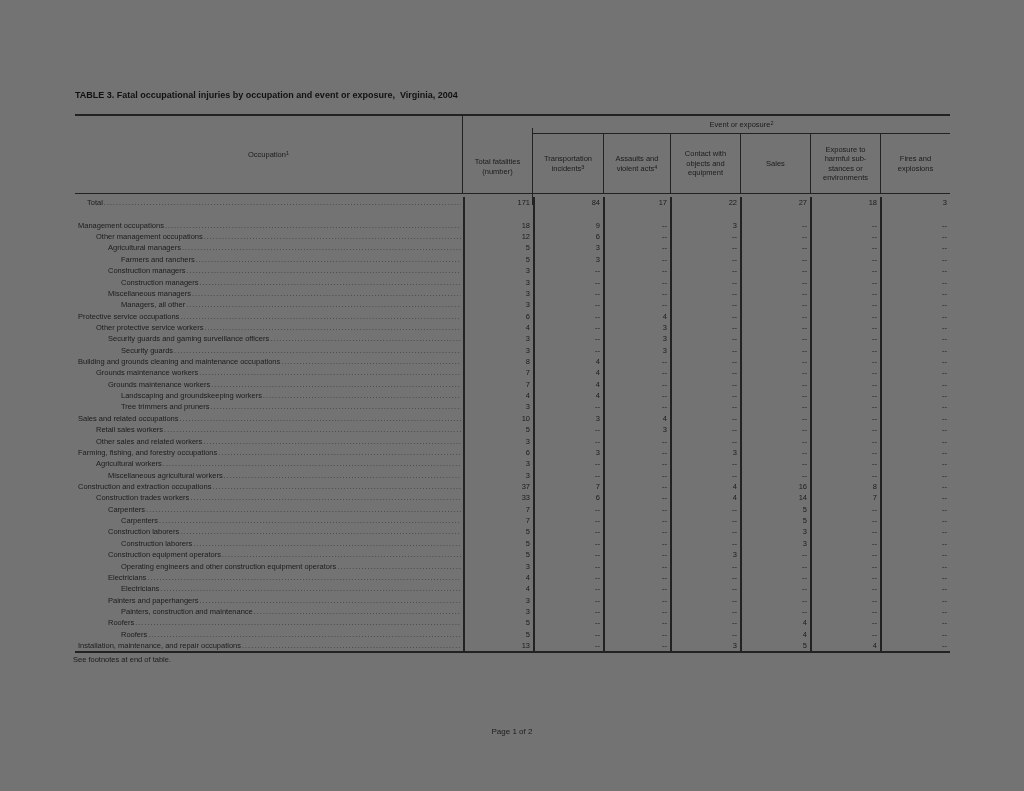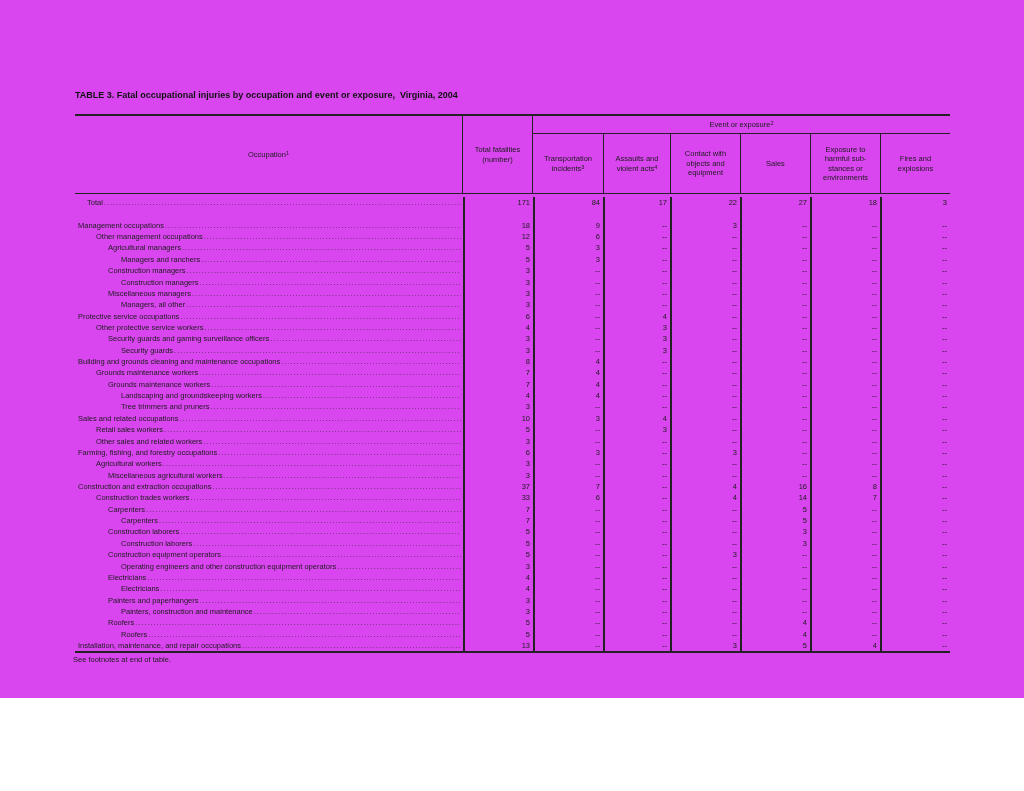--- a/index.html
+++ b/index.html
@@ -1,25 +1,25 @@
 <!DOCTYPE html>
 <html><head>
 <meta charset="utf-8">
 <style>
   html,body{margin:0;padding:0;background:#fff;}
-  .page{position:relative;width:1024px;height:698px;background:#d946ef;overflow:hidden;
+  .page{position:relative;width:1024px;height:791px;background:#737373;overflow:hidden;
         font-family:"Liberation Sans",sans-serif;color:#1c1c1c;}
   .title{position:absolute;left:75px;top:90px;font-size:9px;font-weight:bold;
          white-space:pre-wrap;color:#111;}
   .tbl{position:absolute;left:75px;top:114px;width:875px;}
   .hdr{position:relative;height:77px;border-top:2px solid #222;border-bottom:1px solid #222;}
   .hcell{position:absolute;display:flex;align-items:center;justify-content:center;
          text-align:center;font-size:7.5px;line-height:9.5px;box-sizing:border-box;}
   .occ-h{left:0;top:0;width:388px;height:77px;border-right:1px solid #222;}
-  .tot-h{left:388px;top:0;width:70px;height:77px;border-right:1px solid #222;padding:0 3px;}
+  .tot-h{left:388px;top:12px;width:70px;height:77px;border-right:1px solid #222;padding:0 3px;}
   .evt-group{left:458px;top:0;width:417px;height:18px;border-bottom:1px solid #222;}
   .evt-cols{position:absolute;left:458px;top:18px;width:417px;height:59px;display:flex;}
   .evt-cell{box-sizing:border-box;display:flex;align-items:center;justify-content:center;
             text-align:center;padding:0 3px;font-size:7.5px;line-height:9.5px;}
   .evt-cell + .evt-cell{border-left:1px solid #222;}
   .tbody{border-bottom:2px solid #222;padding-top:3px;}
   .row{display:grid;grid-template-columns:388px 70px 70px 67px 70px 70px 70px 70px;
        height:11.37px;font-size:7.5px;line-height:11.37px;}
   .occ-cell{display:flex;align-items:baseline;overflow:hidden;}
   .occ-lbl{white-space:nowrap;}
@@ -132,21 +132,21 @@
           <div class="val">5</div>
           <div class="val">3</div>
           <div class="val">--</div>
           <div class="val">--</div>
           <div class="val">--</div>
           <div class="val">--</div>
           <div class="val">--</div>
         </div>
         <div class="row">
           <div class="occ-cell">
-            <span class="occ-lbl" style="padding-left: 46px;">Managers and ranchers</span>
+            <span class="occ-lbl" style="padding-left: 46px;">Farmers and ranchers</span>
             <span class="dots">............................................................................................................................................................................................................................................................................................................</span>
           </div>
           <div class="val">5</div>
           <div class="val">3</div>
           <div class="val">--</div>
           <div class="val">--</div>
           <div class="val">--</div>
           <div class="val">--</div>
           <div class="val">--</div>
         </div>

